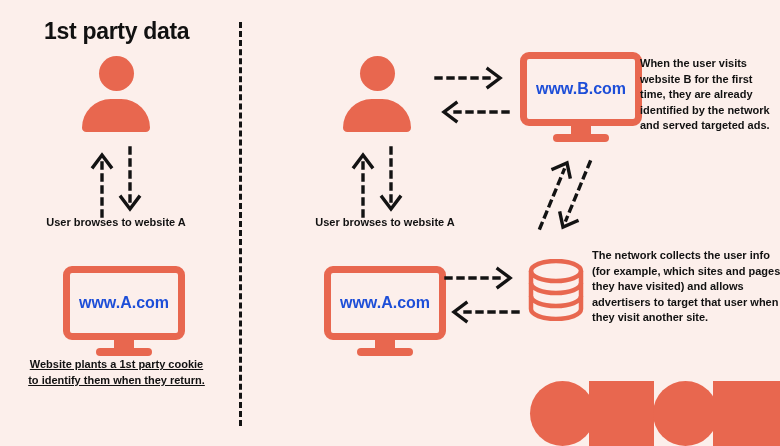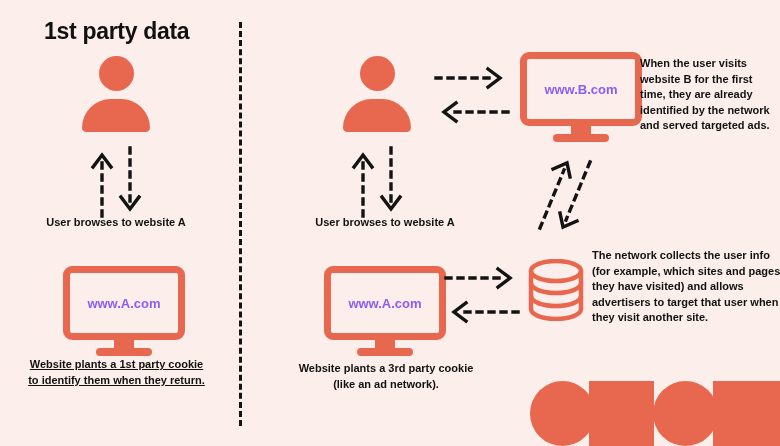--- a/index.html
+++ b/index.html
@@ -82,23 +82,23 @@
     height: 74px;
     box-sizing: border-box;
     border: 7px solid #E8674F;
     border-radius: 9px;
     background: #FCEFEB;
     display: flex;
     align-items: center;
     justify-content: center;
   }
   .monitor .url {
-    font-size: 13px;
+    font-size: 16px;
     font-weight: bold;
-    color: #8b5cf6;
+    color: #1d4ed8;
     white-space: nowrap;
   }
   .monitor .neck {
     position: absolute;
     left: 51px;
     top: 72px;
     width: 20px;
     height: 12px;
     background: #E8674F;
   }
@@ -222,21 +222,20 @@
   <div class="caption" id="cap-mid-browse">User browses to website A</div>
 
   <div class="monitor" style="left:324px; top:266px;">
     <div class="screen">
       <span class="url">www.A.com</span>
     </div>
     <div class="neck"></div>
     <div class="base"></div>
   </div>
 
-  <div class="caption" id="cap-mid-cookie">Website plants a 3rd party cookie (like an ad network).</div>
 
   <div class="arrow-pair-h" style="left:436px; top:66px;">
     <svg width="72" height="58" viewBox="0 0 72 58">
       <g stroke="#131313" stroke-width="3.4" fill="none" stroke-linecap="square">
         <path d="M0 12 L58 12" stroke-dasharray="5 7"></path>
         <path d="M52 3 L64 12 L52 21"></path>
         <path d="M72 46 L14 46" stroke-dasharray="5 7"></path>
         <path d="M20 37 L8 46 L20 55"></path>
       </g>
     </svg>

